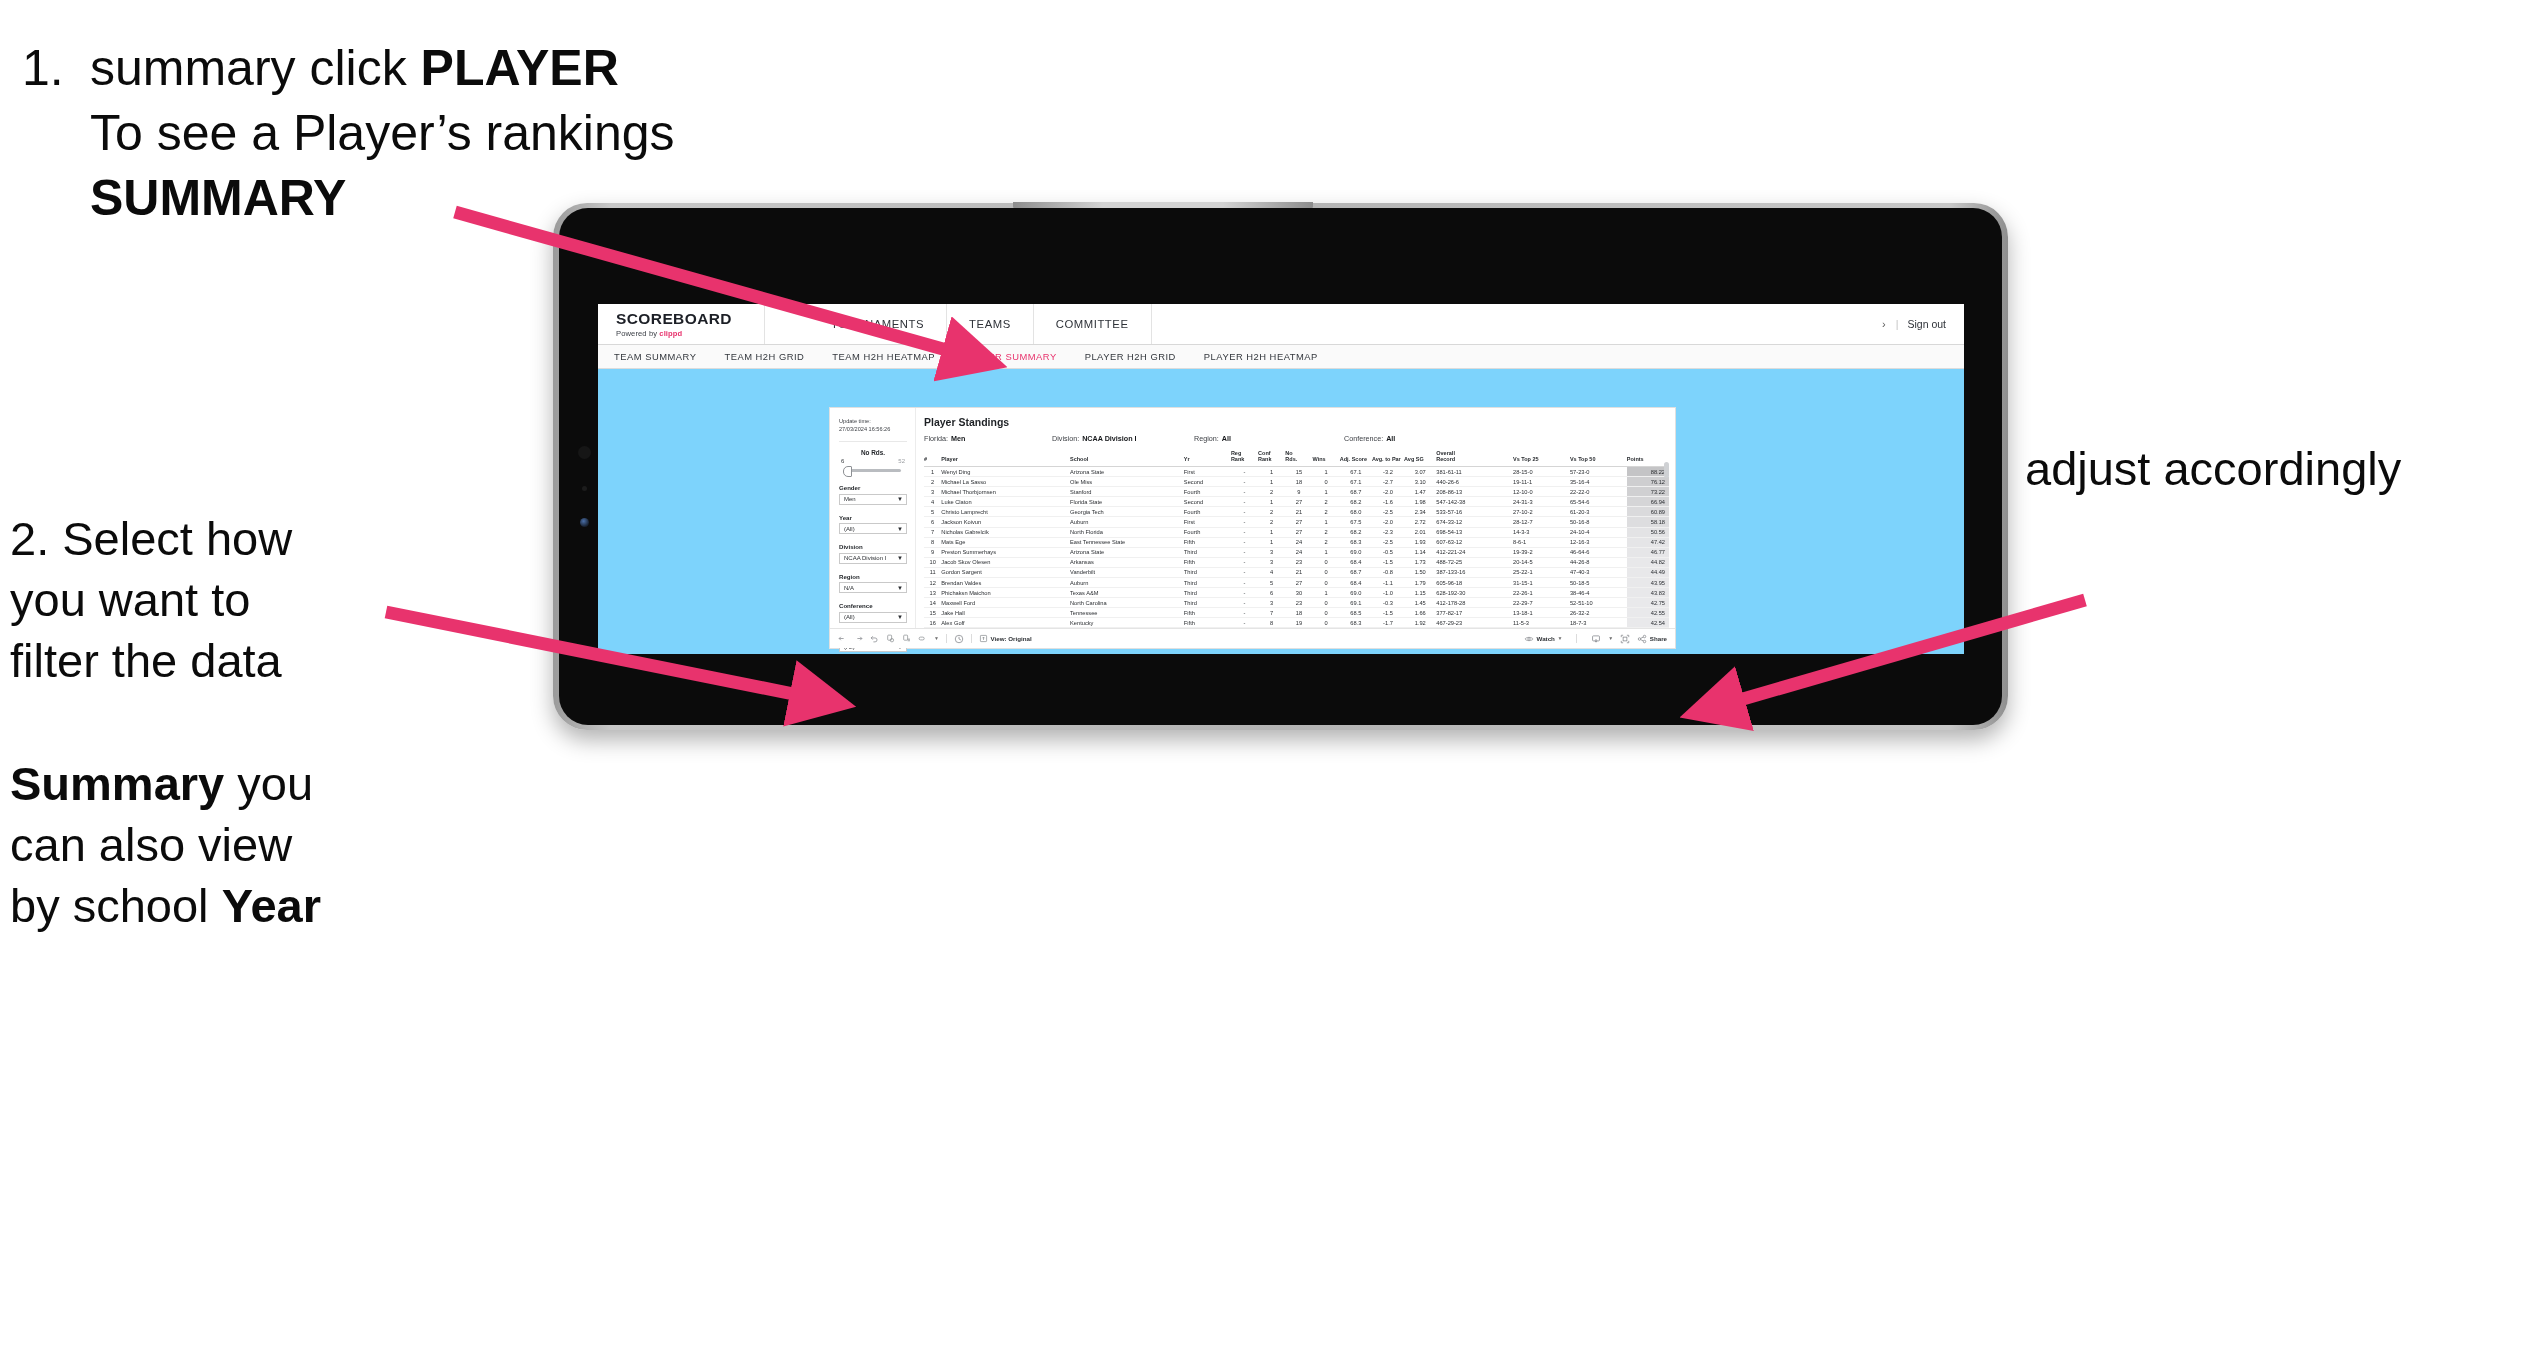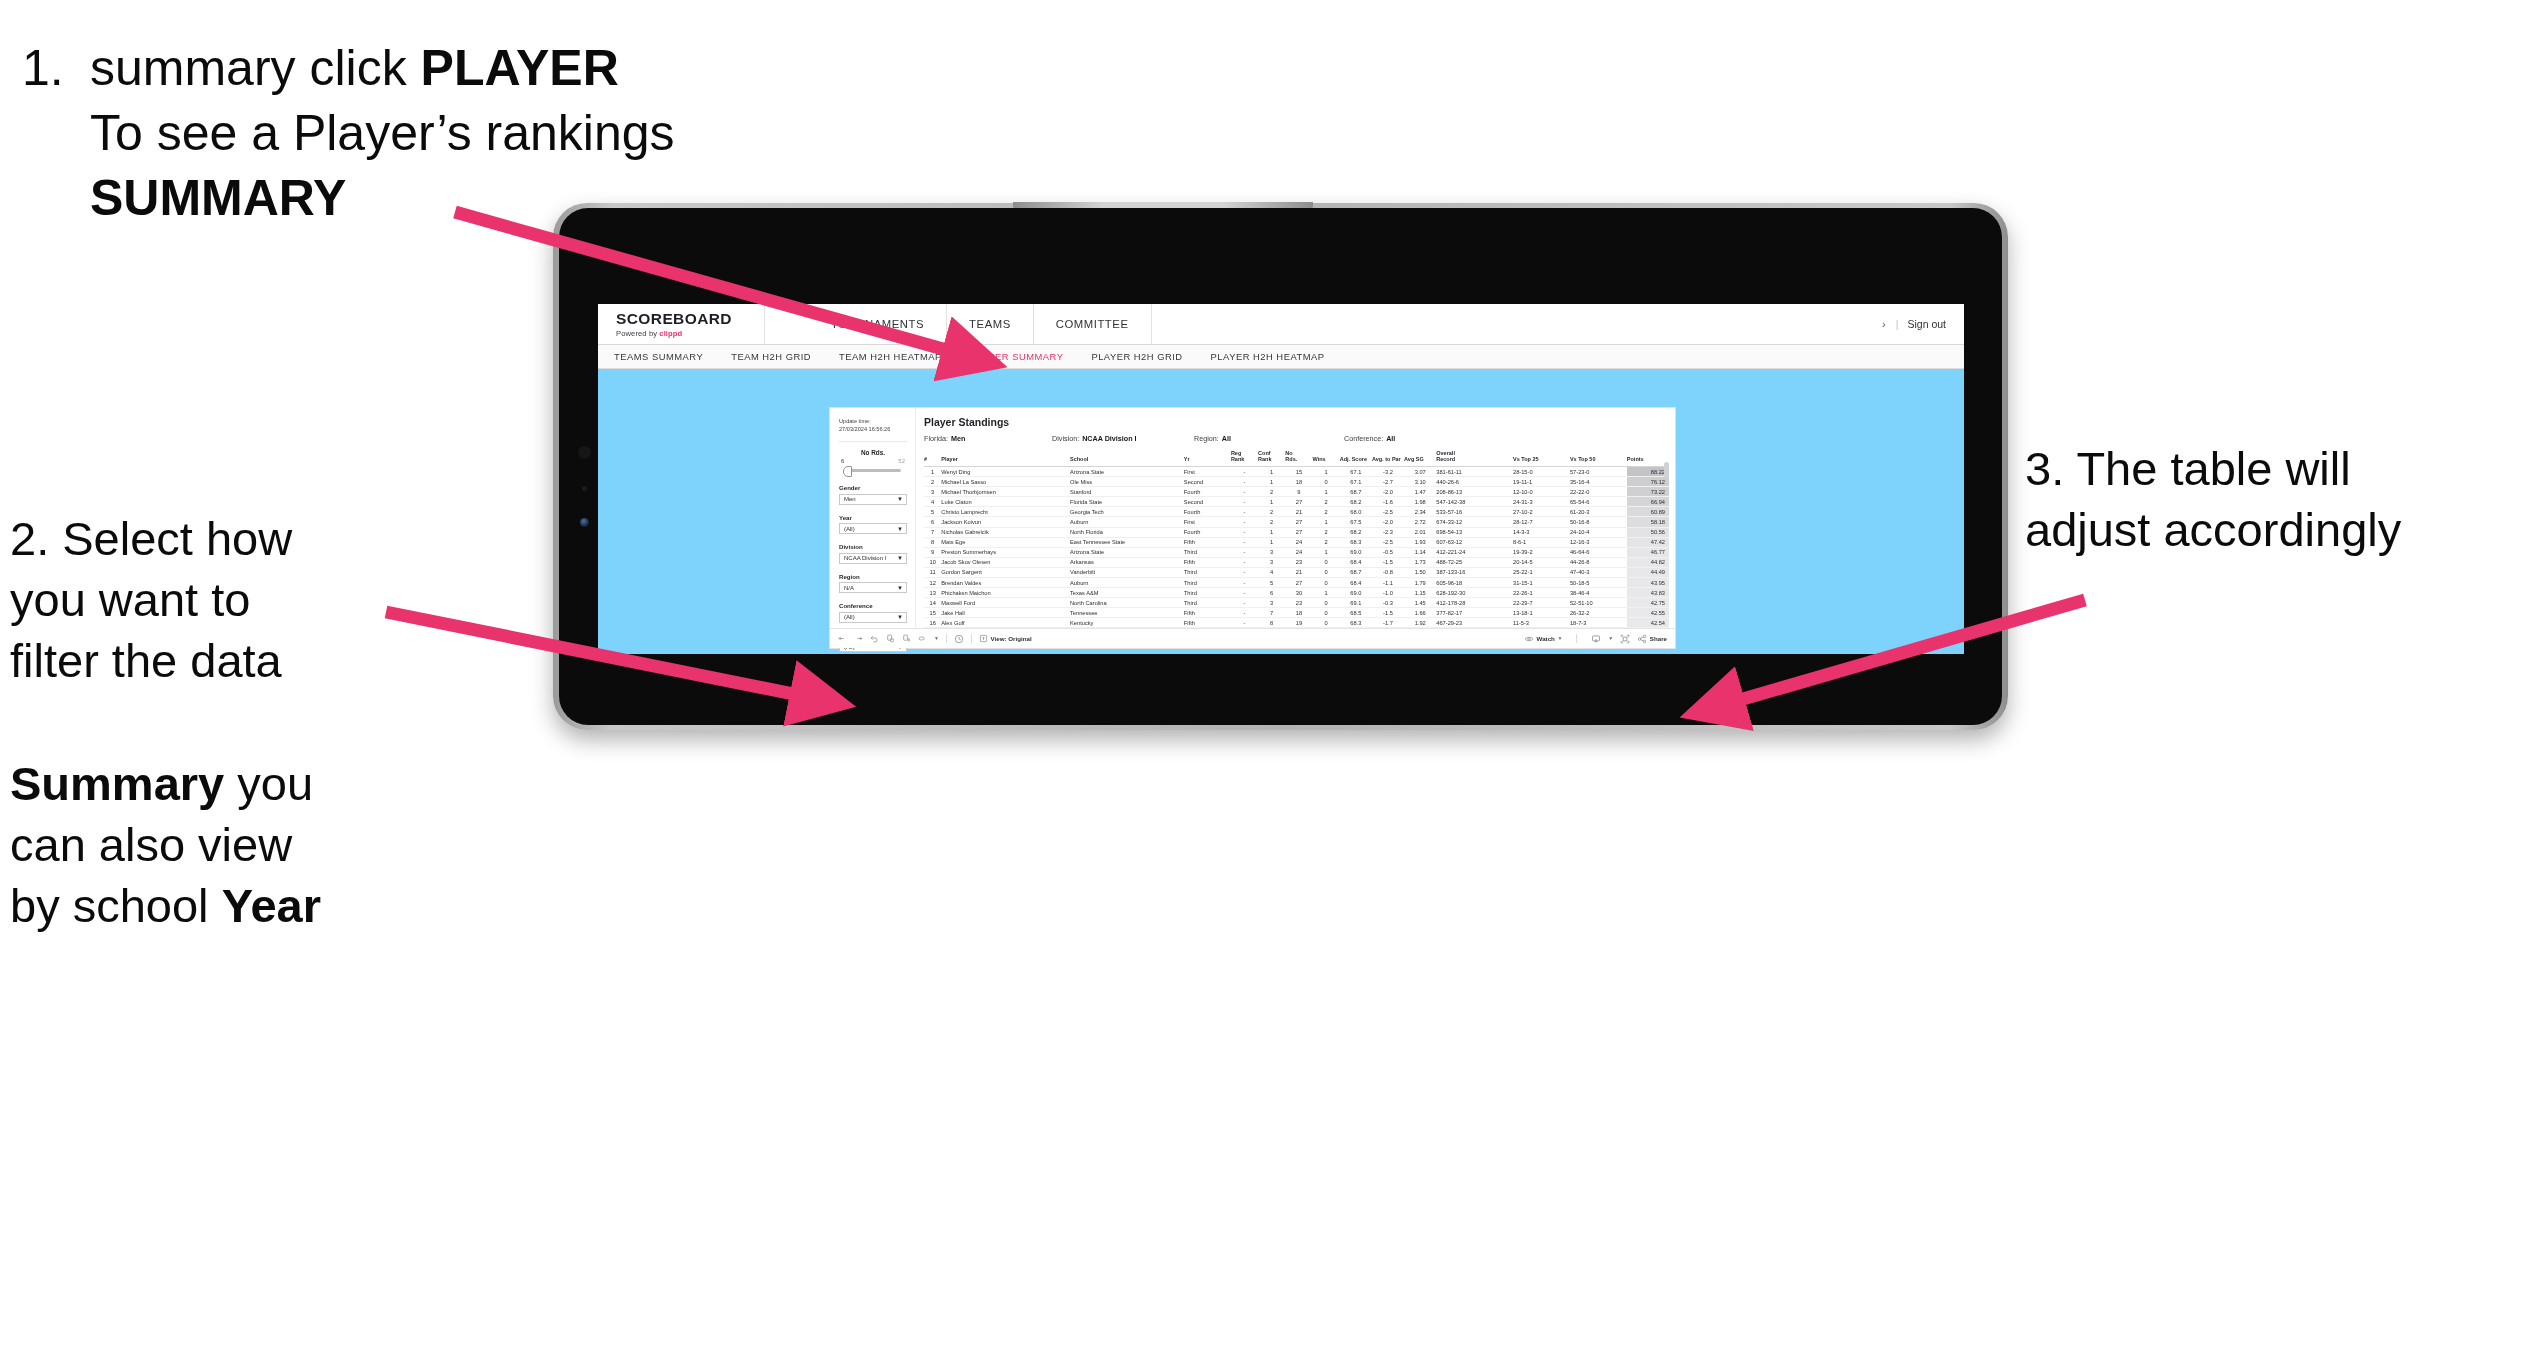--- a/index.html
+++ b/index.html
@@ -157,21 +157,21 @@
             <div class="topnav-item">COMMITTEE</div>
           </div>
           <div class="header-right">
             <span class="hr-dots">›</span>
             <span class="sep">|</span>
             <span>Sign out</span>
           </div>
         </div>
 
         <div class="subnav">
-          <div class="subnav-item">TEAMS SUMMARY</div>
+          <div class="subnav-item">TEAM SUMMARY</div>
           <div class="subnav-item">TEAM H2H GRID</div>
           <div class="subnav-item">TEAM H2H HEATMAP</div>
           <div class="subnav-item active">PLAYER SUMMARY</div>
           <div class="subnav-item">PLAYER H2H GRID</div>
           <div class="subnav-item">PLAYER H2H HEATMAP</div>
         </div>
 
         <div class="viz-area">
           <div class="dash">
             <div class="dash-body">
@@ -710,21 +710,20 @@
   <div>you want to</div>
   <div>filter the data</div>
   <div class="para2">
     <div><b>Summary</b><span> you</span></div>
     <div>can also view</div>
     <div><span>by school </span><b>Year</b></div>
   </div>
 </div>
 
 <div class="anno" id="anno-3">
-  <div>3. The table will</div>
   <div>adjust accordingly</div>
 </div>
 
 <svg class="arrow-svg" viewBox="0 0 2526 1359">
   <defs>
     <marker id="ah" markerWidth="5.2" markerHeight="5.2" refX="2.6" refY="2.6" orient="auto">
       <path d="M0,0 L5.2,2.6 L0,5.2 z" fill="#E8336D"></path>
     </marker>
   </defs>
   <line x1="455" y1="212" x2="975" y2="358" stroke="#E8336D" stroke-width="13" marker-end="url(#ah)"></line>

